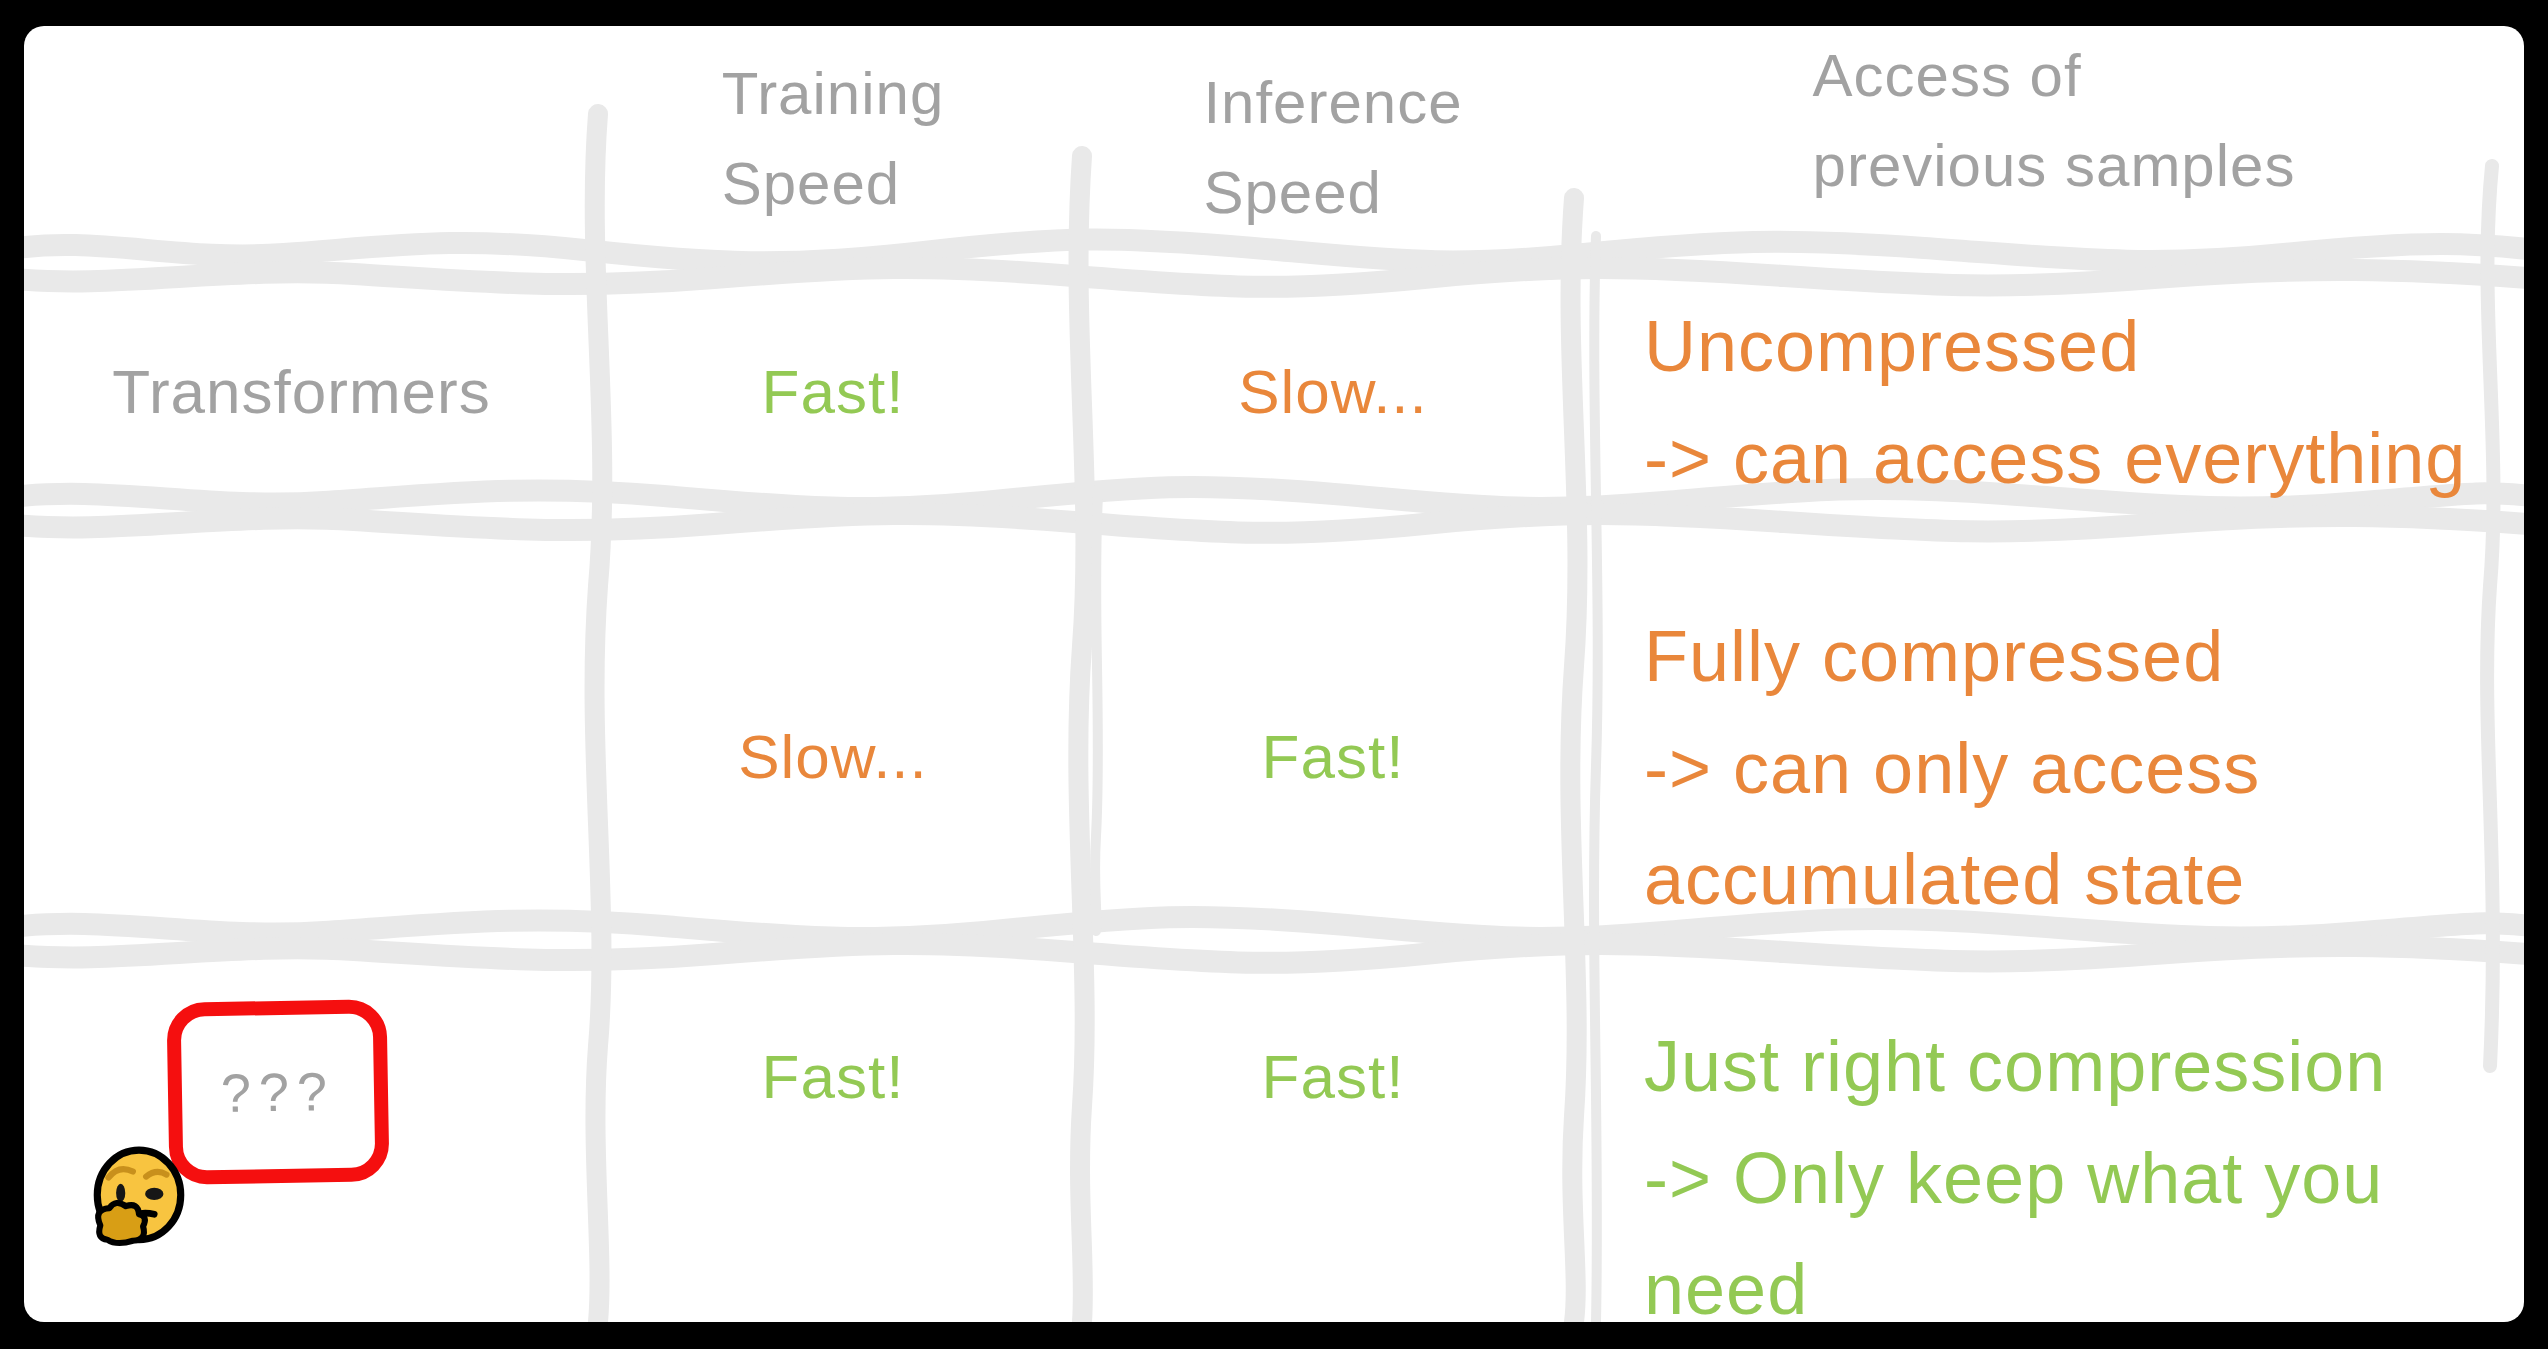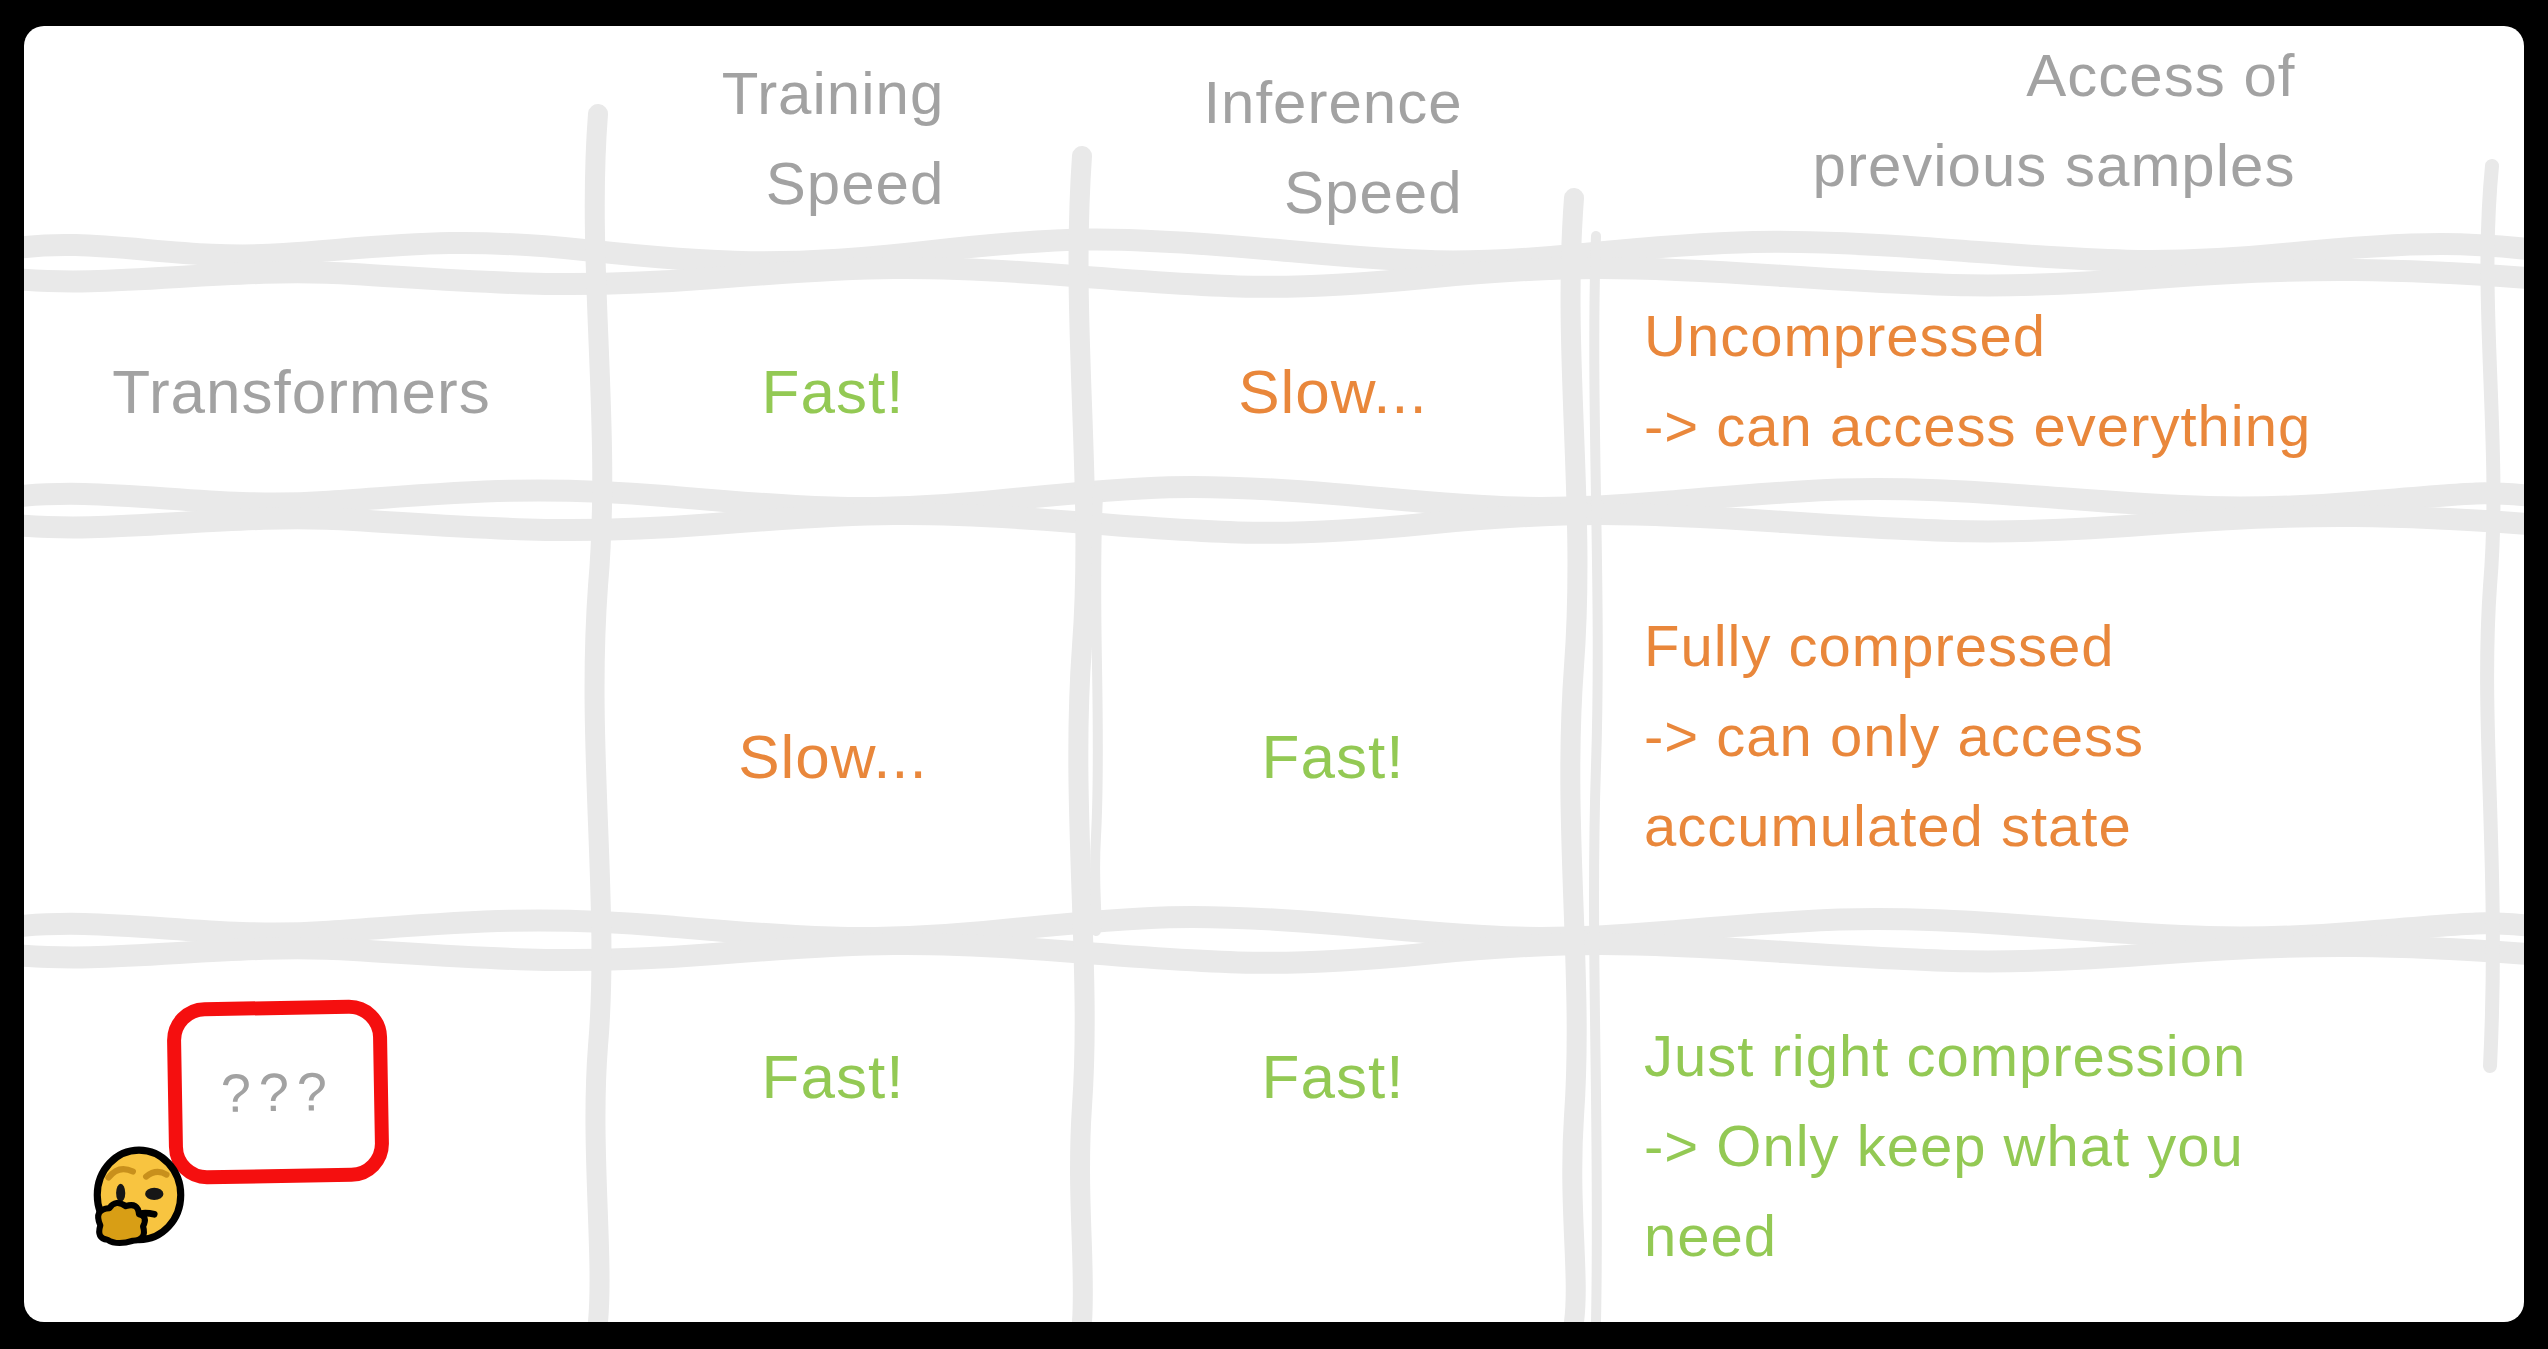--- a/index.html
+++ b/index.html
@@ -15,25 +15,25 @@
     position:relative;overflow:hidden;
   }
   .panel{
     position:absolute;left:24px;top:26px;width:2500px;height:1296px;
     background:var(--surface);border-radius:20px;
   }
   .grid{position:absolute;left:0;top:0;width:2500px;height:1296px;}
   .grid path{stroke:var(--grid);fill:none;stroke-linecap:round;}
   .cell{
     position:absolute;display:flex;align-items:center;justify-content:center;
-    text-align:right;white-space:pre-line;font-size:62px;line-height:1.5;
+    text-align:left;white-space:pre-line;font-size:62px;line-height:1.5;
     letter-spacing:1px;
   }
   .hdr{font-size:60px;color:var(--gray);}
-  .note{font-size:58px;line-height:1.55;justify-content:flex-start;
+  .note{font-size:72px;line-height:1.55;justify-content:flex-start;
     align-items:flex-start;text-align:left;}
   .lbl{color:var(--gray);}
   .redbox{
     position:absolute;left:144px;top:975px;width:220px;height:182px;
     border:14px solid var(--red);border-radius:38px;transform:rotate(-1deg);
     display:flex;align-items:center;justify-content:center;
     color:var(--gray);font-size:54px;letter-spacing:8px;
   }
   .emoji{position:absolute;left:64px;top:1116px;width:102px;height:114px;}
 </style>

